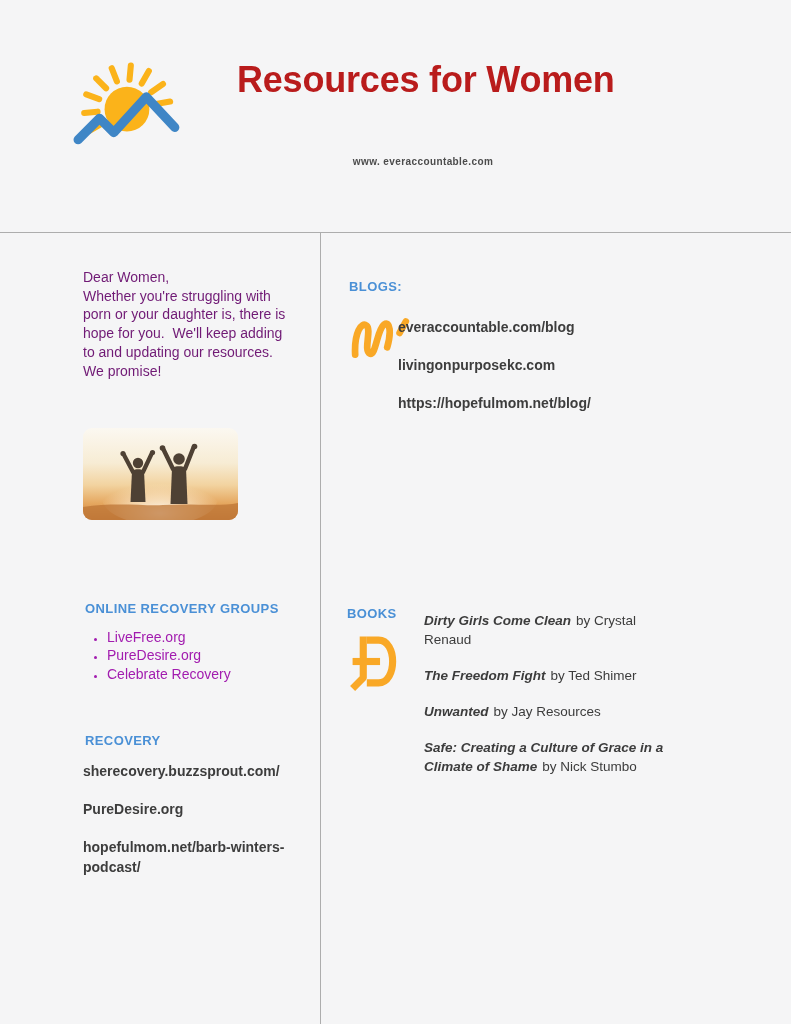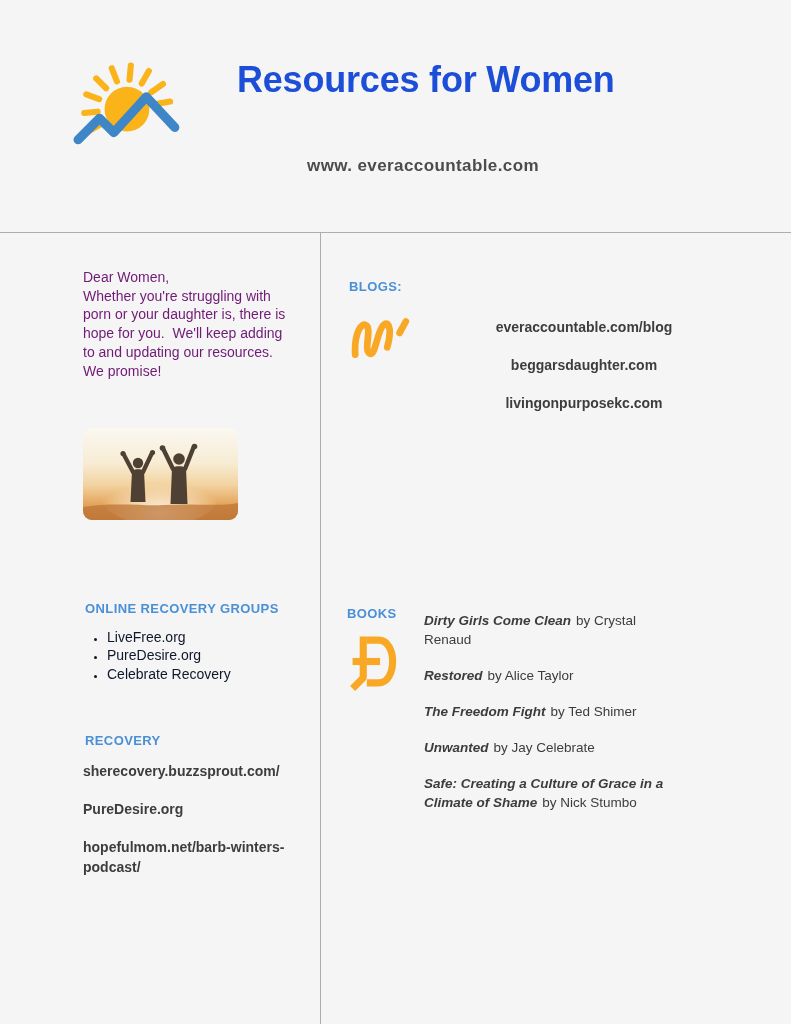--- a/index.html
+++ b/index.html
@@ -7,25 +7,25 @@
     position:relative; width:791px; height:1024px; margin:0 auto;
     background:#f5f5f6; overflow:hidden;
     font-family:"Liberation Sans", sans-serif;
     -webkit-font-smoothing:antialiased;
   }
   
   .logo { position:absolute; left:72px; top:50px; width:114px; height:102px; }
   .title {
     position:absolute; left:237px; top:57px; width:440px;
     font-size:36px; font-weight:700; line-height:45px;
-    color:#1d4ed8; letter-spacing:-0.2px;
+    color:#b91c1c; letter-spacing:-0.2px;
   }
   .website {
     position:absolute; left:237px; top:156px; width:372px; text-align:center;
-    font-size:17px; color:#4c4c4c; letter-spacing:0.4px; font-weight:600;
+    font-size:10px; color:#4c4c4c; letter-spacing:0.4px; font-weight:600;
   }
   
   .divider-h { position:absolute; left:0; top:232px; width:791px; height:1px; background:#adadad; }
   .divider-v { position:absolute; left:320px; top:232px; width:1px; height:792px; background:#adadad; }
   
   .section-heading {
     margin:2px; font-size:13px; font-weight:700; color:#4a90d6; letter-spacing:0.4px;
   }
   .link-item {
     margin:0 0 18px 0; font-size:14px; font-weight:600; color:#3d3d3d; line-height:20px;
@@ -33,30 +33,30 @@
   
   .intro {
     position:absolute; left:83px; top:268px; width:208px;
     font-size:14px; line-height:18.7px; color:#701a75;
   }
   .intro p { margin:0; white-space:pre-wrap; }
   .photo { position:absolute; left:83px; top:428px; width:155px; height:92px; border-radius:9px; }
   .recovery-heading { position:absolute; left:83px; top:599px; }
   .recovery-list {
     position:absolute; left:85px; top:628px; margin:0; padding-left:22px;
-    font-size:14px; line-height:18.4px; color:#0f172a;
+    font-size:14px; line-height:18.4px; color:#a21caf;
   }
   .recovery-list li { margin:0; }
   .recovery-list li::marker { font-size:11px; }
   .podcasts-heading { position:absolute; left:83px; top:731px; }
   .podcast-items { position:absolute; left:83px; top:761px; width:206px; }
   
   .blogs-heading { position:absolute; left:347px; top:277px; }
   .blogs-icon { position:absolute; left:350px; top:316px; width:62px; height:42px; }
-  .blog-items { position:absolute; left:419px; top:317px; width:330px;text-align:center; }
+  .blog-items { position:absolute; left:398px; top:317px; width:330px; }
   .books-heading { position:absolute; left:345px; top:604px; }
   .books-icon { position:absolute; left:349px; top:632px; width:57px; height:59px; }
   .book-items { position:absolute; left:424px; top:611px; width:254px; }
   .book-entry { margin:0 0 17px 0; font-size:13.5px; line-height:19px; color:#3c3c3c; }
   .book-title { font-weight:700; font-style:italic; }
   .book-author { margin-left:5px; }
 </style>
 </head>
 <body>
 
@@ -145,43 +145,40 @@
 
   <h2 class="section-heading blogs-heading">BLOGS:</h2>
   <svg class="blogs-icon" viewBox="0 0 60 40" aria-hidden="true">
     <g fill="none" stroke="#f9a826" stroke-width="6.5" stroke-linecap="round">
       <path d="M5,37 C4,16 11,5 16,9 C21,13 13,33 19,36 C25,39 26,13 33,8 C39,4 40,16 36,30"></path>
       <path d="M48,16 L54,5"></path>
     </g>
   </svg>
   <div class="blog-items">
     <p class="link-item">everaccountable.com/blog</p>
-    <p class="link-item">beggarsdaughter.com</p>
     <p class="link-item">livingonpurposekc.com</p>
+    <p class="link-item">https://hopefulmom.net/blog/</p>
   </div>
 
   <h2 class="section-heading books-heading">BOOKS</h2>
   <svg class="books-icon" viewBox="0 0 56 58" aria-hidden="true">
     <g fill="none" stroke="#f9a826" stroke-width="7" stroke-linecap="square" stroke-linejoin="round">
       <path d="M21,8 L29,8 C47.5,8 47.5,50 29,50 L21,50"></path>
       <path d="M14,8 L14,45 L6,53"></path>
       <path d="M7,29 L27,29"></path>
     </g>
   </svg>
   <div class="book-items">
     <p class="book-entry">
       <span class="book-title">Dirty Girls Come Clean</span><span class="book-author">by Crystal Renaud</span>
     </p>
     <p class="book-entry">
-      <span class="book-title">Restored</span><span class="book-author">by Alice Taylor</span>
-    </p>
-    <p class="book-entry">
       <span class="book-title">The Freedom Fight</span><span class="book-author">by Ted Shimer</span>
     </p>
     <p class="book-entry">
-      <span class="book-title">Unwanted</span><span class="book-author">by Jay Celebrate</span>
+      <span class="book-title">Unwanted</span><span class="book-author">by Jay Resources</span>
     </p>
     <p class="book-entry">
       <span class="book-title">Safe: Creating a Culture of Grace in a Climate of Shame</span><span class="book-author">by Nick Stumbo</span>
     </p>
   </div>
 
 </div>
 
 </body></html>

